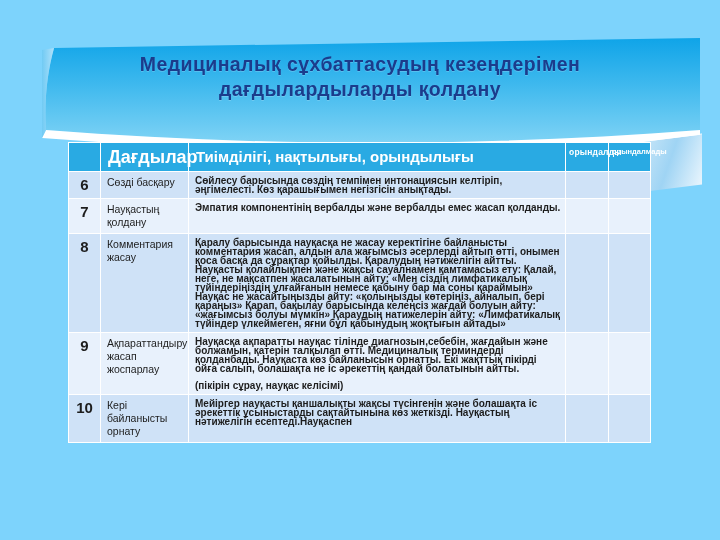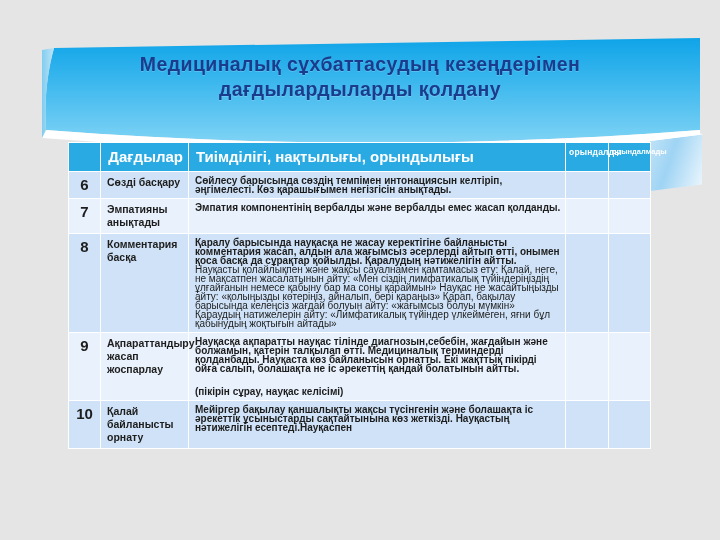--- a/index.html
+++ b/index.html
@@ -3,21 +3,21 @@
 <meta charset="utf-8">
 <style>
   html,body{margin:0;padding:0;}
   body{
     width:720px;height:540px;
     background:#ffffff;
     font-family:"Liberation Sans","DejaVu Sans",sans-serif;
     overflow:hidden;
     position:relative;
   }
-  .slide{position:relative;width:720px;height:540px;background:#e5e5e5;overflow:hidden;}
+  .slide{position:relative;width:720px;height:540px;background:#7dd3fc;overflow:hidden;}
 
   
   .banner-wrap{
     position:absolute;left:40px;top:26px;width:660px;height:130px;
   }
   .banner-wrap svg{display:block;width:660px;height:130px;}
 
   .title{
     position:absolute;left:60px;top:52px;width:600px;
     text-align:center;
@@ -59,21 +59,21 @@
   thead th{
     background:#29aae3;
     color:#ffffff;
     border:1px solid #ffffff;
     vertical-align:top;
     padding:4px 5px 4px 7px;
     text-align:left;
     font-weight:bold;
   }
   th.h-num{padding:0;}
-  th.h-skill{font-size:15px;line-height:20px;text-align:right;}
+  th.h-skill{font-size:18px;line-height:20px;}
   th.h-desc{font-size:15px;line-height:20px;}
   th.h-small{font-size:8.5px;line-height:10px;padding:4px 3px;letter-spacing:0.2px;}
   th.h-small2{font-size:7.5px;line-height:9px;padding:4px 3px;margin-top:44px;}
 
   tbody td{
     border:1px solid #ffffff;
     vertical-align:top;
     padding:4px 4px 4px 6px;
     color:#1d1d1d;
   }
@@ -83,31 +83,31 @@
   td.num{
     text-align:center;
     font-size:15px;
     font-weight:bold;
     line-height:17px;
     padding:4px 2px;
     word-break:break-all;
   }
   td.skill{
     font-size:10.5px;
-    font-weight:bold;
+    font-weight:normal;
     line-height:13px;
   }
   td.desc{
     font-size:10px;
     line-height:9px;
   }
   td.desc .b{font-weight:bold;}
-  td.desc .n{font-weight:normal;}
+  td.desc .n{font-weight:bold;}
   td.desc p{margin:0;}
-  td.desc p + p{margin-top:14px;}
+  td.desc p + p{margin-top:8px;}
   td.mark{background-clip:padding-box;}
 </style>
 </head>
 <body>
 
 <div class="slide">
 
   <div class="banner-wrap">
     <svg viewBox="0 0 660 130" preserveAspectRatio="none">
       <defs>
@@ -155,54 +155,54 @@
           <td class="skill">Сөзді  басқару</td>
           <td class="desc">
             <p><span class="b">Сөйлесу барысында сөздің темпімен  интонациясын келтіріп, әңгімелесті. Көз қарашығымен негізгісін анықтады.</span><span class="n"></span></p>
           </td>
           <td class="mark"></td>
           <td class="mark"></td>
         </tr>
 
         <tr class="even">
           <td class="num">7</td>
-          <td class="skill">Эмпатияны анықтады</td>
+          <td class="skill">Науқастың қолдану</td>
           <td class="desc">
             <p><span class="b">Эмпатия компонентінің вербалды және вербалды емес жасап қолданды.</span><span class="n"></span></p>
           </td>
           <td class="mark"></td>
           <td class="mark"></td>
         </tr>
 
         <tr class="odd">
           <td class="num">8</td>
-          <td class="skill">Комментария басқа</td>
+          <td class="skill">Комментария жасау</td>
           <td class="desc">
             <p><span class="b">Қаралу барысында науқасқа не жасау керектігіне байланысты комментария жасап,  алдын ала жағымсыз әсерлерді айтып  өтті, онымен қоса басқа да сұрақтар қойылды. Қаралудың нәтижелігін айтты.</span><span class="n"> Науқасты қолайлықпен және жақсы сауалнамен қамтамасыз ету: Қалай, неге, не мақсатпен жасалатынын айту: «Мен сіздің лимфатикалық түйіндеріңіздің ұлғайғанын немесе қабыну бар ма соны қараймын» Науқас не жасайтыңызды айту: «қолыңызды көтеріңіз, айналып, бері қараңыз» Қарап, бақылау барысында келеңсіз жағдай болуын айту: «жағымсыз болуы мүмкін»  Қараудың натижелерін айту: «Лимфатикалық түйіндер үлкеймеген, яғни бұл қабынудың жоқтығын айтады»</span></p>
           </td>
           <td class="mark"></td>
           <td class="mark"></td>
         </tr>
 
         <tr class="even">
           <td class="num">9</td>
           <td class="skill">Ақпараттандыру жасап жоспарлау</td>
           <td class="desc">
             <p><span class="b">Науқасқа ақпаратты науқас тілінде  диагнозын,себебін, жағдайын және болжамын, қатерін талқылап өтті. Медициналық терминдерді қолданбады. Науқаста көз байланысын орнатты.  Екі  жақттық пікірді ойға салып, болашақта не  іс әрекеттің қандай болатынын айтты.</span><span class="n"></span></p>
             <p><span class="b">(пікірін сұрау, науқас келісімі)</span></p>
           </td>
           <td class="mark"></td>
           <td class="mark"></td>
         </tr>
 
         <tr class="odd">
           <td class="num">10</td>
-          <td class="skill">Қалай байланысты орнату</td>
-          <td class="desc">
-            <p><span class="b">Мейіргер бақылау қаншалықты жақсы түсінгенін  және болашақта  іс әрекеттік ұсыныстарды сақтайтынына көз жеткізді. Науқастың нәтижелігін есептеді.Науқаспен</span><span class="n"></span></p>
+          <td class="skill">Кері байланысты орнату</td>
+          <td class="desc">
+            <p><span class="b">Мейіргер науқасты қаншалықты жақсы түсінгенін  және болашақта  іс әрекеттік ұсыныстарды сақтайтынына көз жеткізді. Науқастың нәтижелігін есептеді.Науқаспен</span><span class="n"></span></p>
           </td>
           <td class="mark"></td>
           <td class="mark"></td>
         </tr>
       </tbody>
     </table>
   </div>
 
 </div>
 

